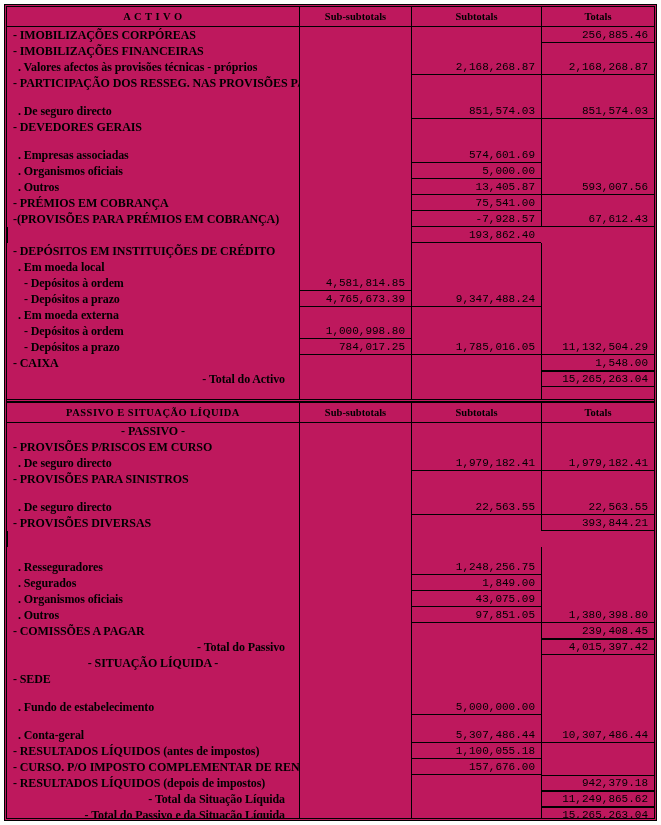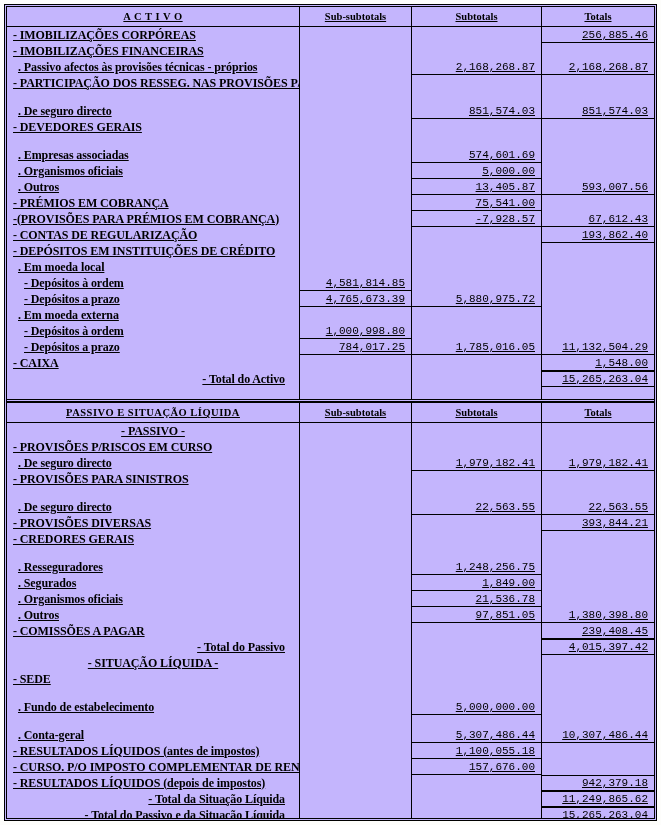--- a/index.html
+++ b/index.html
@@ -3,22 +3,21 @@
 <meta charset="utf-8">
 <style>
   * { margin:0; padding:0; box-sizing:border-box; }
   html,body { width:661px; height:825px; background:#ffffff; overflow:hidden; }
   .page { width:661px; height:825px; padding:4px; background:#fdfdfb; }
   .doc {
     width:100%; height:100%;
     border:3px double #000;
     display:flex; flex-direction:column;
     overflow:hidden;
-    background:#c4b5fd;
-    text-decoration:underline;
+    background:#be185d;
   }
   .row { display:grid; grid-template-columns:292px 112px 130px 1fr; min-height:16px; }
   .row.header { min-height:20px; border-bottom:1px solid #000; }
   .row.spacer { min-height:12px; }
   .c { position:relative; min-width:0; }
   .c.v { border-left:1px solid #000; }
   .label {
     font-family:"Liberation Serif", serif;
     font-weight:bold; font-size:12px; letter-spacing:-0.1px;
     color:#000;
@@ -65,21 +64,21 @@
         <div class="c v val"></div>
         <div class="c v val u">256,885.46</div>
       </div>
       <div class="row">
         <div class="c label">- IMOBILIZAÇÕES FINANCEIRAS</div>
         <div class="c v val"></div>
         <div class="c v val"></div>
         <div class="c v val"></div>
       </div>
       <div class="row">
-        <div class="c label i1">. Passivo afectos às provisões técnicas - próprios</div>
+        <div class="c label i1">. Valores afectos às provisões técnicas - próprios</div>
         <div class="c v val"></div>
         <div class="c v val u">2,168,268.87</div>
         <div class="c v val u">2,168,268.87</div>
       </div>
       <div class="row">
         <div class="c label">- PARTICIPAÇÃO DOS RESSEG. NAS PROVISÕES P/RISCOS EM CURSO</div>
         <div class="c v val"></div>
         <div class="c v val"></div>
         <div class="c v val"></div>
       </div>
@@ -131,21 +130,20 @@
         <div class="c v val u">75,541.00</div>
         <div class="c v val"></div>
       </div>
       <div class="row">
         <div class="c label">-(PROVISÕES PARA PRÉMIOS EM COBRANÇA)</div>
         <div class="c v val"></div>
         <div class="c v val u">-7,928.57</div>
         <div class="c v val u">67,612.43</div>
       </div>
       <div class="row">
-        <div class="c label">- CONTAS DE REGULARIZAÇÃO</div>
         <div class="c v val"></div>
         <div class="c v val"></div>
         <div class="c v val u">193,862.40</div>
       </div>
       <div class="row">
         <div class="c label">- DEPÓSITOS EM INSTITUIÇÕES DE CRÉDITO</div>
         <div class="c v val"></div>
         <div class="c v val"></div>
         <div class="c v val"></div>
       </div>
@@ -157,21 +155,21 @@
       </div>
       <div class="row">
         <div class="c label i2">- Depósitos à ordem</div>
         <div class="c v val u">4,581,814.85</div>
         <div class="c v val"></div>
         <div class="c v val"></div>
       </div>
       <div class="row">
         <div class="c label i2">- Depósitos a prazo</div>
         <div class="c v val u">4,765,673.39</div>
-        <div class="c v val u">5,880,975.72</div>
+        <div class="c v val u">9,347,488.24</div>
         <div class="c v val"></div>
       </div>
       <div class="row">
         <div class="c label i1">. Em moeda externa</div>
         <div class="c v val"></div>
         <div class="c v val"></div>
         <div class="c v val"></div>
       </div>
       <div class="row">
         <div class="c label i2">- Depósitos à ordem</div>
@@ -246,21 +244,20 @@
         <div class="c v val u">22,563.55</div>
         <div class="c v val u">22,563.55</div>
       </div>
       <div class="row">
         <div class="c label">- PROVISÕES DIVERSAS</div>
         <div class="c v val"></div>
         <div class="c v val"></div>
         <div class="c v val u">393,844.21</div>
       </div>
       <div class="row">
-        <div class="c label">- CREDORES GERAIS</div>
         <div class="c v val"></div>
         <div class="c v val"></div>
         <div class="c v val"></div>
       </div>
       <div class="row spacer">
         <div class="c"></div>
         <div class="c v"></div>
         <div class="c v"></div>
         <div class="c v"></div>
       </div>
@@ -272,21 +269,21 @@
       </div>
       <div class="row">
         <div class="c label i1">. Segurados</div>
         <div class="c v val"></div>
         <div class="c v val u">1,849.00</div>
         <div class="c v val"></div>
       </div>
       <div class="row">
         <div class="c label i1">. Organismos oficiais</div>
         <div class="c v val"></div>
-        <div class="c v val u">21,536.78</div>
+        <div class="c v val u">43,075.09</div>
         <div class="c v val"></div>
       </div>
       <div class="row">
         <div class="c label i1">. Outros</div>
         <div class="c v val"></div>
         <div class="c v val u">97,851.05</div>
         <div class="c v val u">1,380,398.80</div>
       </div>
       <div class="row">
         <div class="c label">- COMISSÕES A PAGAR</div>

